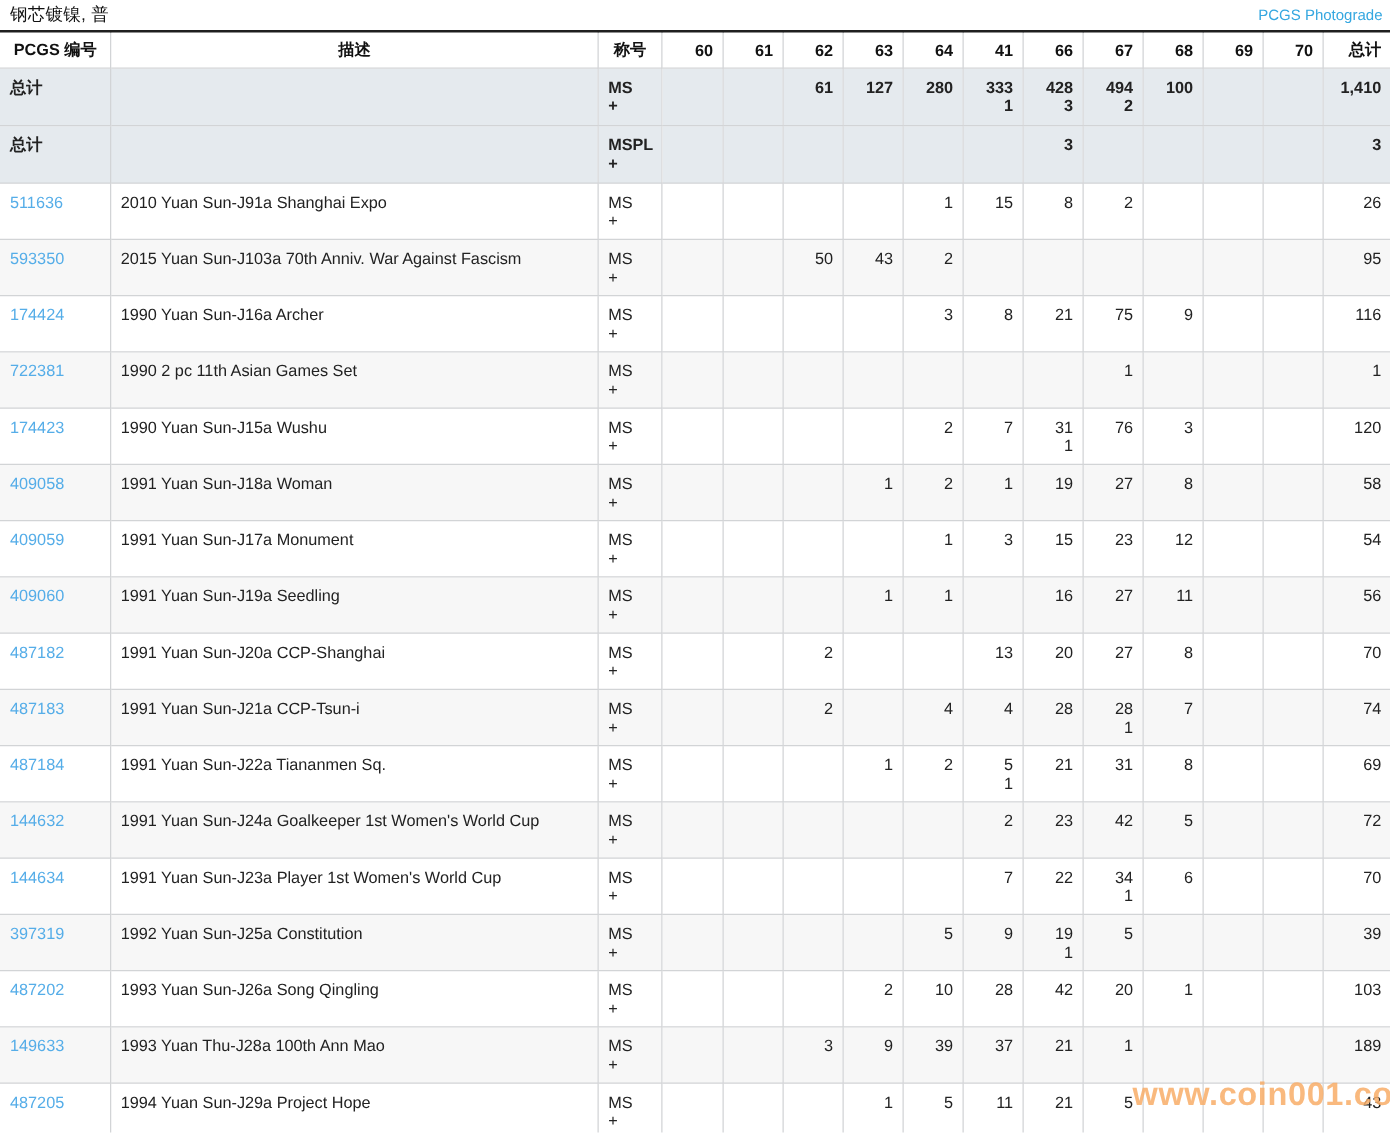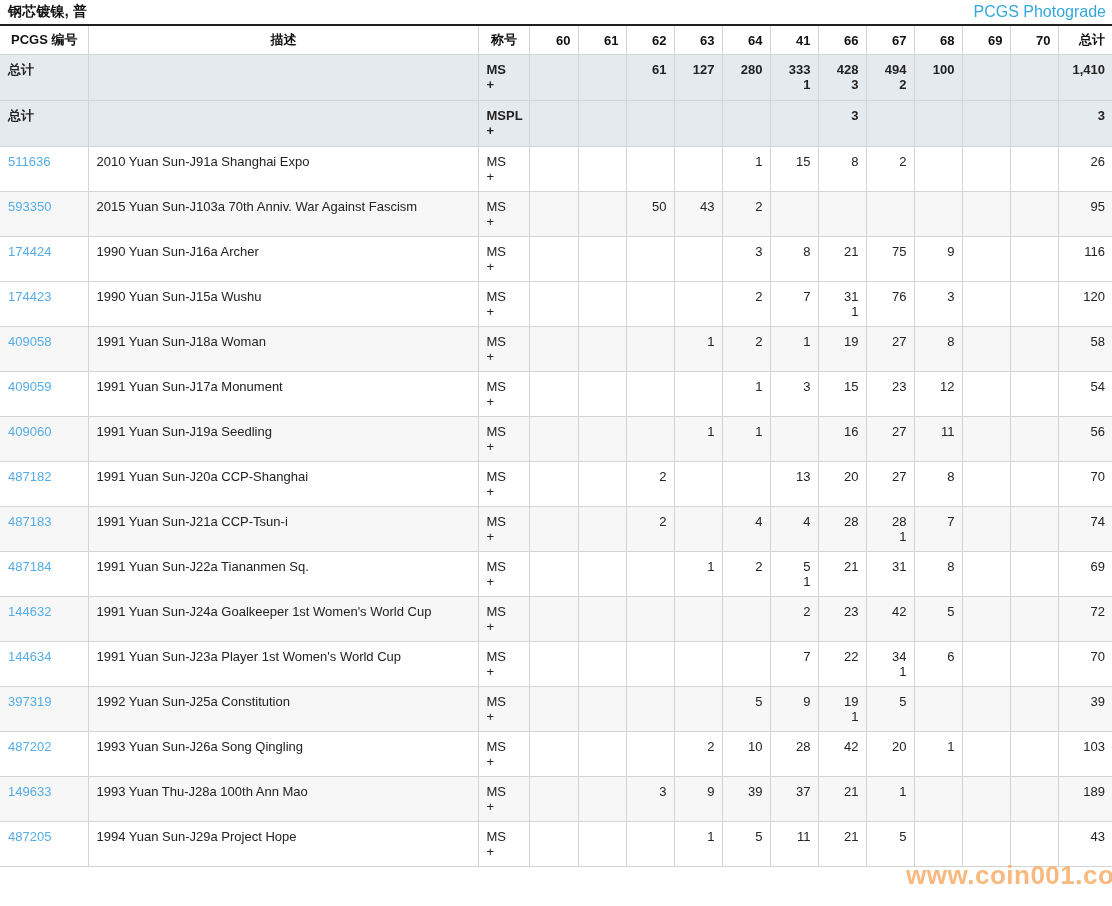--- a/index.html
+++ b/index.html
@@ -14,26 +14,26 @@
   .topbar {
     height: 24px;
     display: flex;
     justify-content: space-between;
     align-items: center;
     padding: 0 6px 0 8px;
     box-sizing: border-box;
   }
   .page-title {
     font-size: 14px;
-    font-weight: bold;
+    font-weight: normal;
     color: #111;
     letter-spacing: 0.2px;
   }
   .photograde-link {
-    font-size: 16px;
+    font-size: 12px;
     color: var(--link-blue, #35a7e0);
     text-decoration: none;
     cursor: pointer;
     padding-left: 19px;
   }
   table.pop {
     border-collapse: collapse;
     table-layout: fixed;
     width: 1112px;
     border-top: 2px solid #1f1f1f;
@@ -269,20 +269,42 @@
         <td class="num">
           <span class="cell-main">75</span>
         </td>
         <td class="num">
           <span class="cell-main">9</span>
         </td>
         <td class="num"></td>
         <td class="num"></td>
         <td class="num">116</td>
       </tr>
+      <tr class="data alt">
+        <td class="txt"><a class="pcgs-link">722381</a></td>
+        <td class="txt">1990 2 pc 11th Asian Games Set</td>
+        <td class="txt">
+          <span class="cell-main">MS</span>
+          <span class="desig-plus">+</span>
+        </td>
+        <td class="num"></td>
+        <td class="num"></td>
+        <td class="num"></td>
+        <td class="num"></td>
+        <td class="num"></td>
+        <td class="num"></td>
+        <td class="num"></td>
+        <td class="num">
+          <span class="cell-main">1</span>
+        </td>
+        <td class="num"></td>
+        <td class="num"></td>
+        <td class="num"></td>
+        <td class="num">1</td>
+      </tr>
       <tr class="data">
         <td class="txt"><a class="pcgs-link">174423</a></td>
         <td class="txt">1990 Yuan Sun-J15a Wushu</td>
         <td class="txt">
           <span class="cell-main">MS</span>
           <span class="desig-plus">+</span>
         </td>
         <td class="num"></td>
         <td class="num"></td>
         <td class="num"></td>

